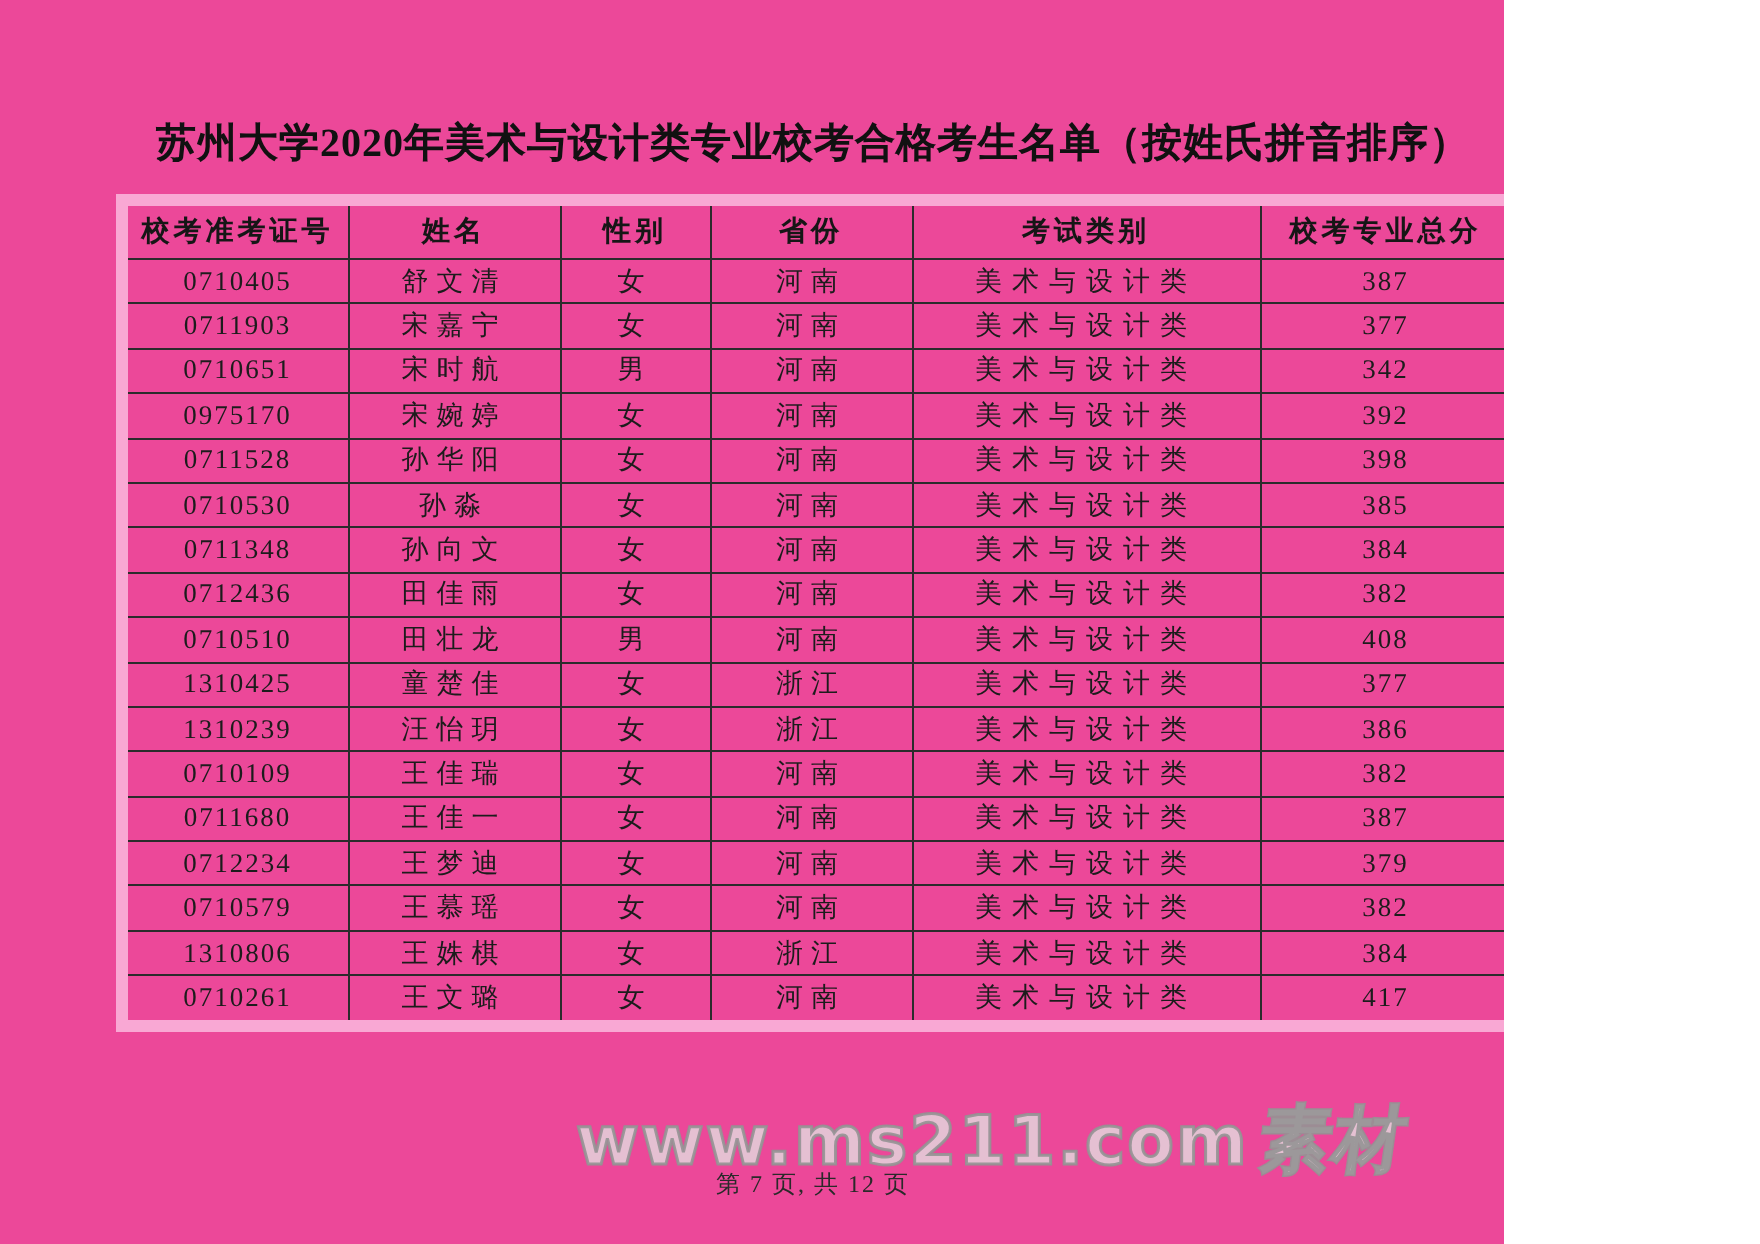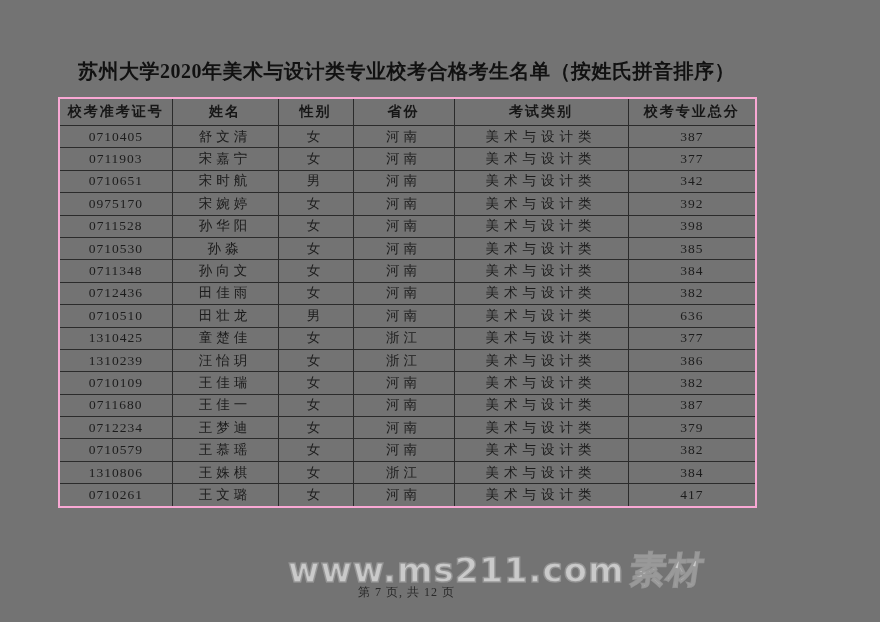--- a/index.html
+++ b/index.html
@@ -2,23 +2,23 @@
 <html><head>
 <meta charset="utf-8">
 <style>
   html, body {
     margin: 0;
     padding: 0;
     background: #ffffff;
   }
   .page {
     position: relative;
-    width: 880px;
+    width: 752px;
     height: 622px;
-    background: #737373;
+    background: #ec4899;
     overflow: hidden;
     font-family: "Liberation Serif", serif;
     color: #1a1a1a;
   }
   .doc-title {
     position: absolute;
     left: 58px;
     top: 58px;
     width: 697px;
     text-align: center;
@@ -28,21 +28,21 @@
     color: #111111;
     white-space: nowrap;
   }
   table.roster {
     position: absolute;
     left: 58px;
     top: 97px;
     width: 697px;
     border-collapse: collapse;
     table-layout: fixed;
-    border: 2px solid #f9a8d4;
+    border: 6px solid #f9a8d4;
   }
   table.roster th, table.roster td {
     border: 1.5px solid #2b2b2b;
     text-align: center;
     vertical-align: middle;
     padding: 0;
     overflow: hidden;
     white-space: nowrap;
   }
   table.roster th {
@@ -182,21 +182,21 @@
           <td class="cjk2">河南</td>
           <td class="cjk">美术与设计类</td>
           <td class="num">382</td>
         </tr>
         <tr>
           <td class="num">0710510</td>
           <td class="cjk2">田壮龙</td>
           <td class="cjk2">男</td>
           <td class="cjk2">河南</td>
           <td class="cjk">美术与设计类</td>
-          <td class="num">636</td>
+          <td class="num">408</td>
         </tr>
         <tr>
           <td class="num">1310425</td>
           <td class="cjk2">童楚佳</td>
           <td class="cjk2">女</td>
           <td class="cjk2">浙江</td>
           <td class="cjk">美术与设计类</td>
           <td class="num">377</td>
         </tr>
         <tr>

